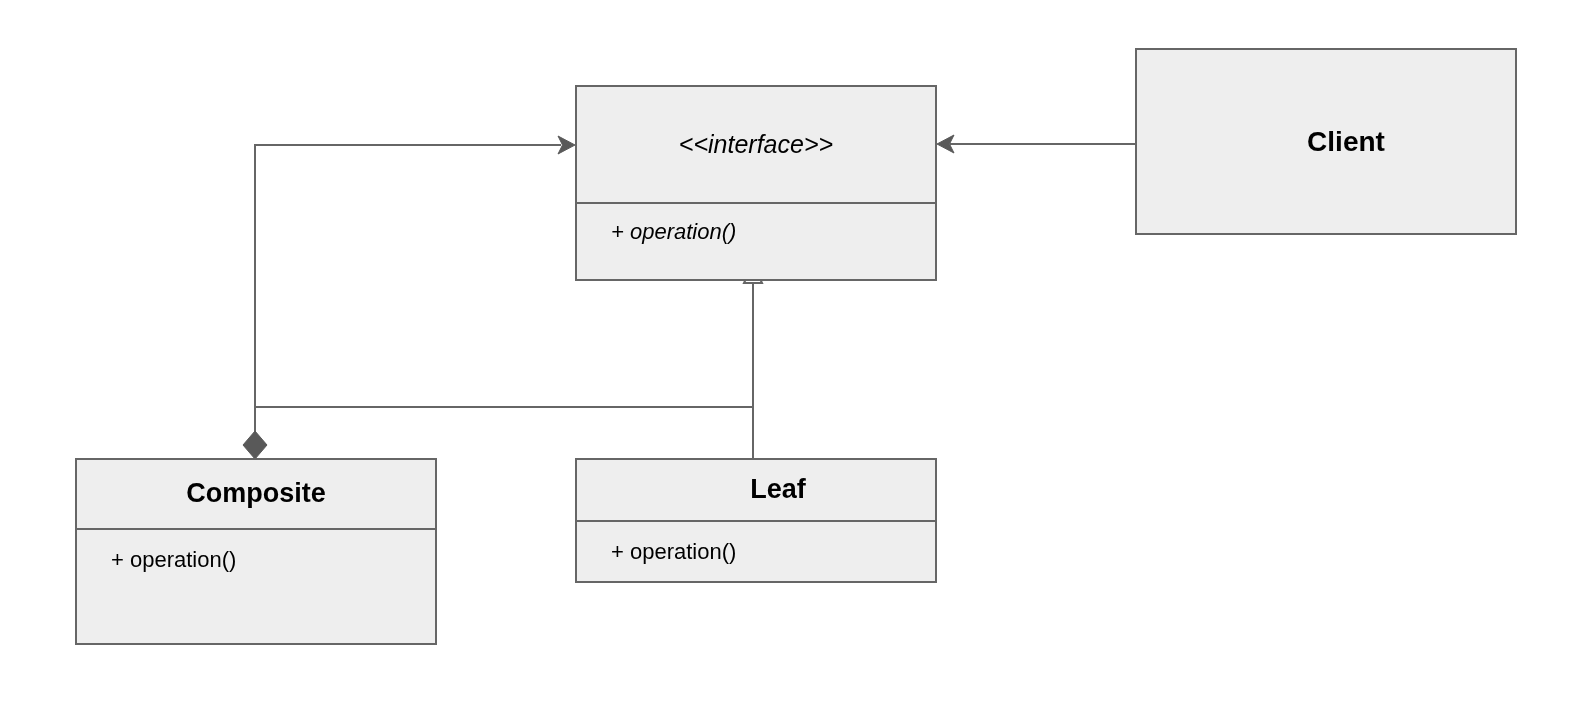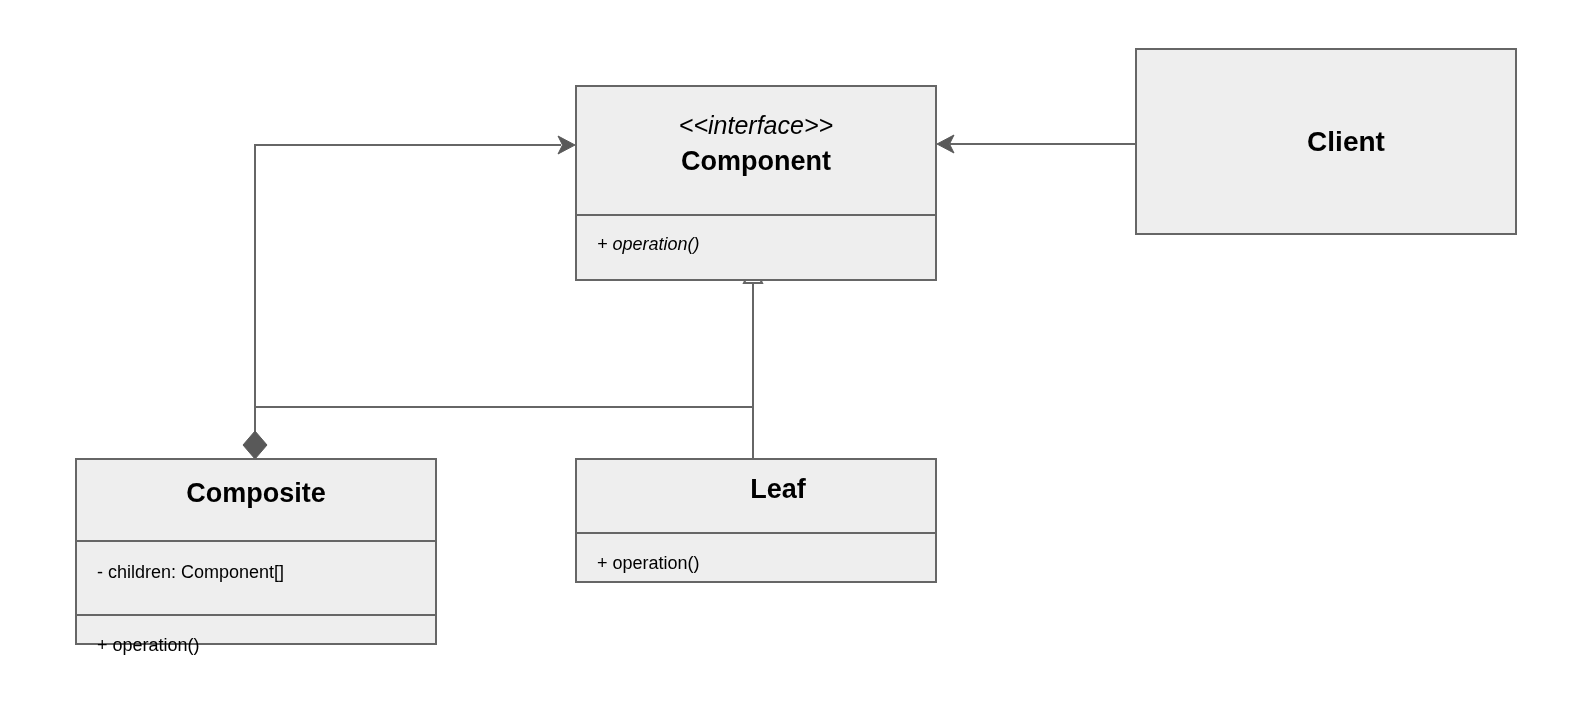--- a/index.html
+++ b/index.html
@@ -67,24 +67,23 @@
     line-height: 1.4;
   }
   .class-name {
     font-weight: bold;
     font-size: 27px;
     line-height: 1.4;
   }
   .uml-row {
     display: flex;
     align-items: center;
-    padding-left: 20px;
-    font-size: 18px;
+    padding-left: 34px;
+    font-size: 22px;
     border-top: 2px solid var(--box-border);
-    margin-top: 12px;
   }
   .uml-row.italic { font-style: italic; }
 
   
   .box-component { left: 575px; top: 85px; width: 362px; height: 196px; }
   .box-component .uml-title { height: 115px; }
   .box-component .uml-row { height: 58px; }
 
   
   .box-client {
@@ -125,34 +124,32 @@
 
     <g>
       <line class="edge-line" x1="950" y1="144" x2="1135" y2="144"></line>
       <path class="arrowhead" d="M937,144 L954,135 L949.5,144 L954,153 Z"></path>
     </g>
   </svg>
 
   <div class="uml-class box-component">
     <div class="uml-title">
       <div class="stereotype">&lt;&lt;interface&gt;&gt;</div>
-      <div class="class-name">Component</div>
     </div>
     <div class="uml-row italic">+ operation()</div>
   </div>
 
   <div class="uml-class box-client">
     <div class="class-name">Client</div>
   </div>
 
   <div class="uml-class box-composite">
     <div class="uml-title">
       <div class="class-name">Composite</div>
     </div>
-    <div class="uml-row">- children: Component[]</div>
     <div class="uml-row">+ operation()</div>
   </div>
 
   <div class="uml-class box-leaf">
     <div class="uml-title">
       <div class="class-name">Leaf</div>
     </div>
     <div class="uml-row">+ operation()</div>
   </div>
 

